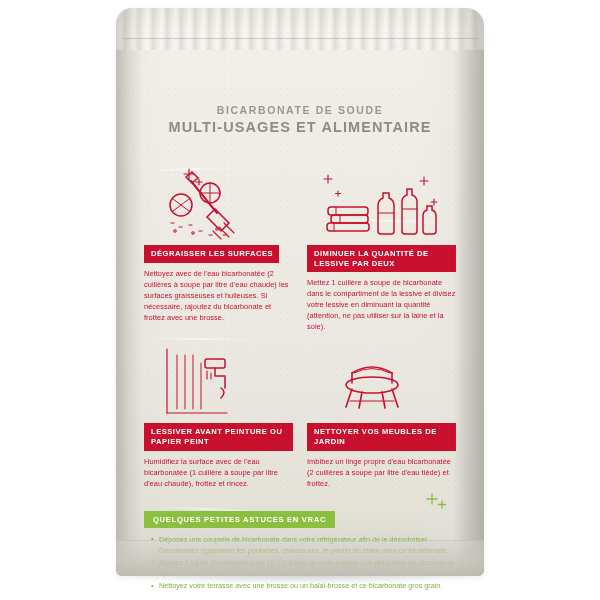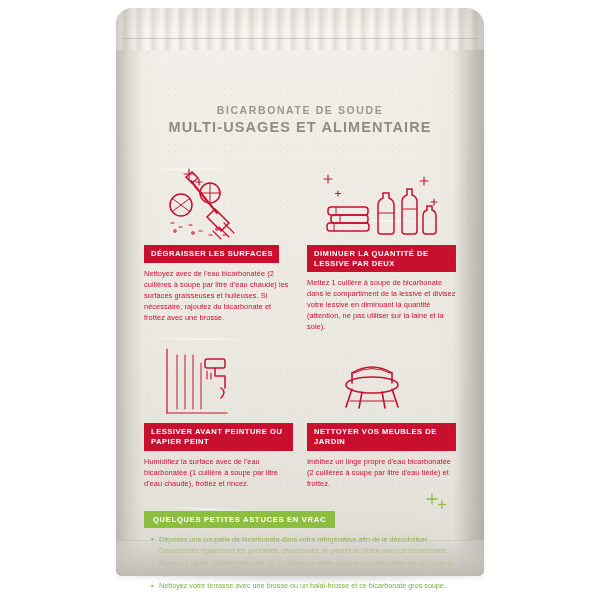--- a/index.html
+++ b/index.html
@@ -371,21 +371,21 @@
       <div class="tips">
         <svg class="sparkle-tips" width="26" height="22" viewBox="0 0 26 22" fill="none" stroke="#8cbf3f" stroke-width="1.3" stroke-linecap="round">
           <path d="M8 2 L8 12 M3 7 L13 7"></path>
           <path d="M18 9 L18 16 M14.5 12.5 L21.5 12.5"></path>
         </svg>
         <div class="tips-head">QUELQUES PETITES ASTUCES EN VRAC</div>
         <div class="tips-body">
           <ul>
             <li>Déposez une coupelle de bicarbonate dans votre réfrigérateur afin de le désodoriser. Désodorisez également les poubelles, chaussures, le panier du chien avec ce bicarbonate.</li>
             <li>Ajoutez 1 kg de bicarbonate pour 10 m3 d'eau de votre piscine si le pH tombe en dessous de 7,2.</li>
-            <li>Nettoyez votre terrasse avec une brosse ou un balai-brosse et ce bicarbonate gros soupe.</li>
+            <li>Nettoyez votre terrasse avec une brosse ou un balai-brosse et ce bicarbonate gros grain.</li>
           </ul>
         </div>
       </div>
 
     </div>
 
     <div class="paper-tex"></div>
     <div class="shade-left"></div>
     <div class="shade-right"></div>
     <div class="bag-bottom-line"></div>

